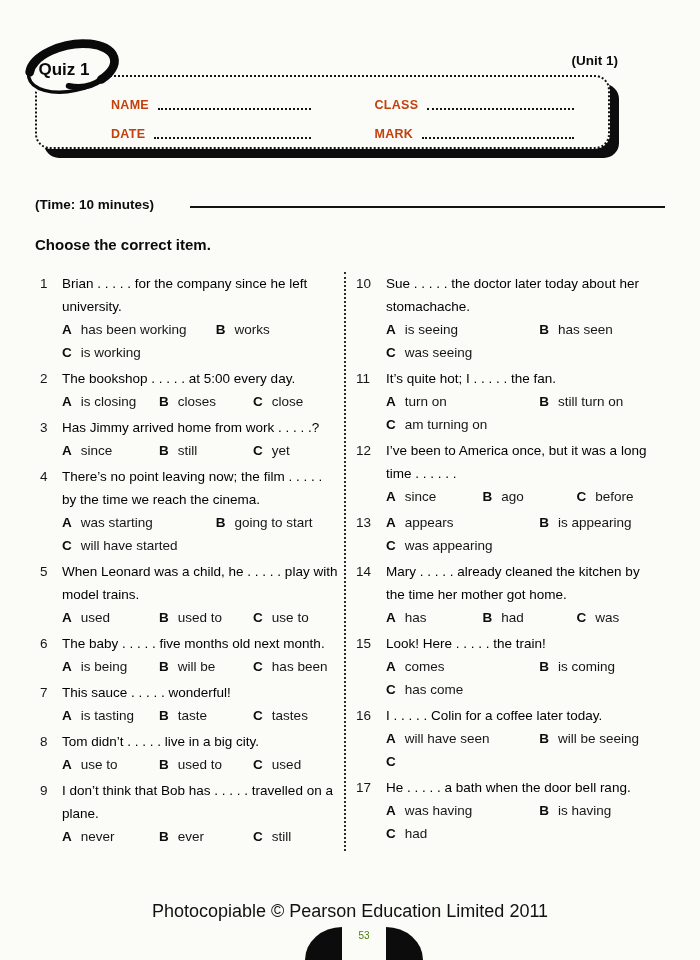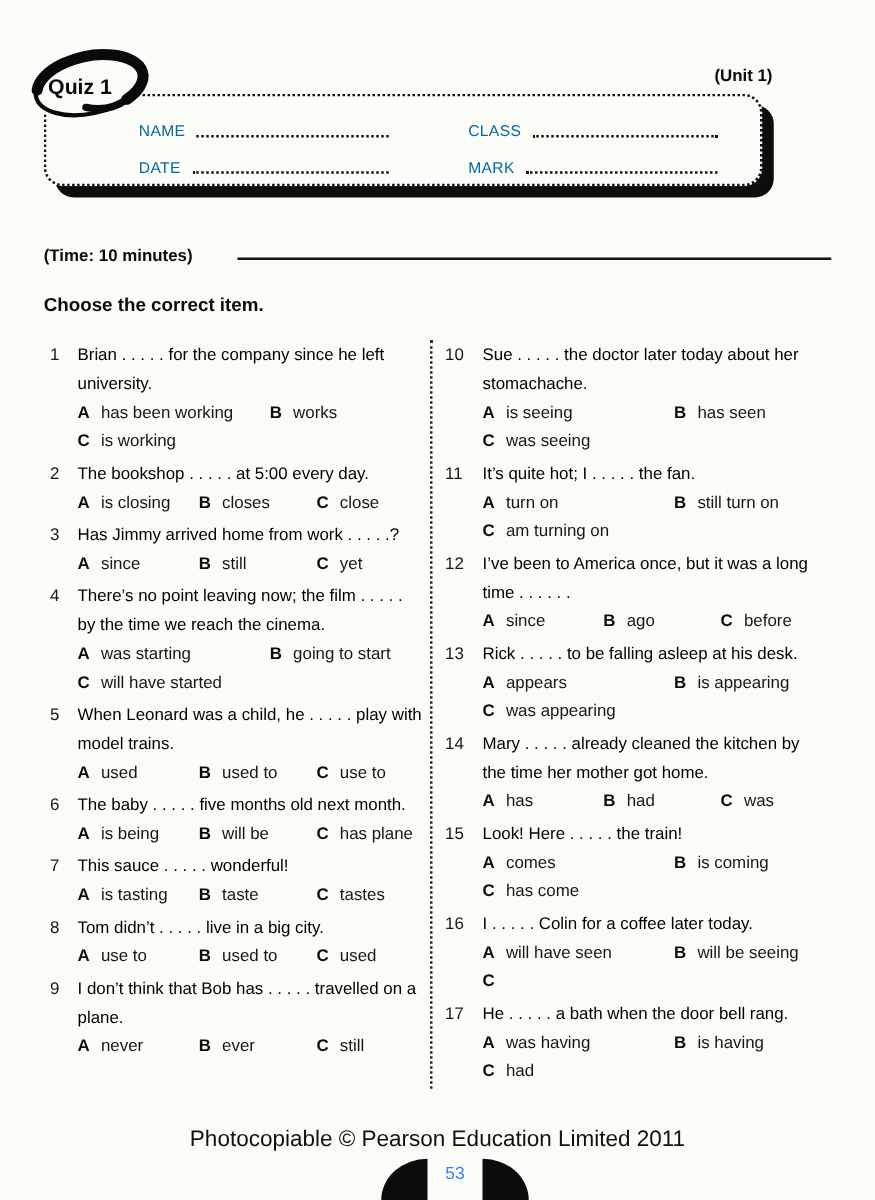--- a/index.html
+++ b/index.html
@@ -27,21 +27,21 @@
     padding:20px 34px 0 74px;
   }
   .form-grid{
     display:grid;
     grid-template-columns:1fr 1fr;
     column-gap:64px;
     row-gap:13px;
   }
   .form-row{display:flex;align-items:flex-end;height:16px;}
   .form-label{
-    font-weight:400;font-size:12.5px;letter-spacing:.3px;color:#0369a1;
+    font-weight:700;font-size:12.5px;letter-spacing:.3px;color:#c2410c;
     line-height:16px;
   }
   .leader{
     flex:1;border-bottom:2px dotted #141414;margin:0 0 3px 9px;
   }
 
   .badge{
     position:absolute;left:22px;top:-37px;width:98px;height:62px;
   }
   .badge svg{position:absolute;inset:0;overflow:visible;}
@@ -102,21 +102,21 @@
   }
   .pagenum-row{
     position:absolute;bottom:0;left:50%;
     transform:translateX(calc(-50% + 14px));
     display:flex;align-items:flex-start;
   }
   .wing{width:37px;height:33px;background:#0c0c0c;}
   .wing-left{border-top-left-radius:100% 100%;}
   .wing-right{border-top-right-radius:100% 100%;}
   .pnum{
-    width:44px;text-align:center;font-size:14px;color:#3b82f6;
+    width:44px;text-align:center;font-size:10px;color:#4d7c0f;
     padding-top:3px;
   }
 </style>
 </head>
 <body>
 
 <div class="page">
 
   <div class="header">
     <div class="card">
@@ -276,21 +276,21 @@
               <span class="opt">
                 <b class="opt-key">A</b>
                 <span class="opt-text">is being</span>
               </span>
               <span class="opt">
                 <b class="opt-key">B</b>
                 <span class="opt-text">will be</span>
               </span>
               <span class="opt">
                 <b class="opt-key">C</b>
-                <span class="opt-text">has plane</span>
+                <span class="opt-text">has been</span>
               </span>
             </div>
           </div>
   </div>
         <div class="question">
     <span class="qnum">7</span>
     <div class="qbody">
       <div class="qtext">This sauce .&nbsp;.&nbsp;.&nbsp;.&nbsp;. wonderful!</div>
     <div class="opt-row opts-3">
               <span class="opt">
@@ -411,21 +411,20 @@
               <span class="opt">
                 <b class="opt-key">C</b>
                 <span class="opt-text">before</span>
               </span>
             </div>
           </div>
   </div>
         <div class="question">
     <span class="qnum">13</span>
     <div class="qbody">
-      <div class="qtext">Rick .&nbsp;.&nbsp;.&nbsp;.&nbsp;. to be falling asleep at his desk.</div>
     <div class="opt-row opts-2">
               <span class="opt">
                 <b class="opt-key">A</b>
                 <span class="opt-text">appears</span>
               </span>
               <span class="opt">
                 <b class="opt-key">B</b>
                 <span class="opt-text">is appearing</span>
               </span>
             </div>

